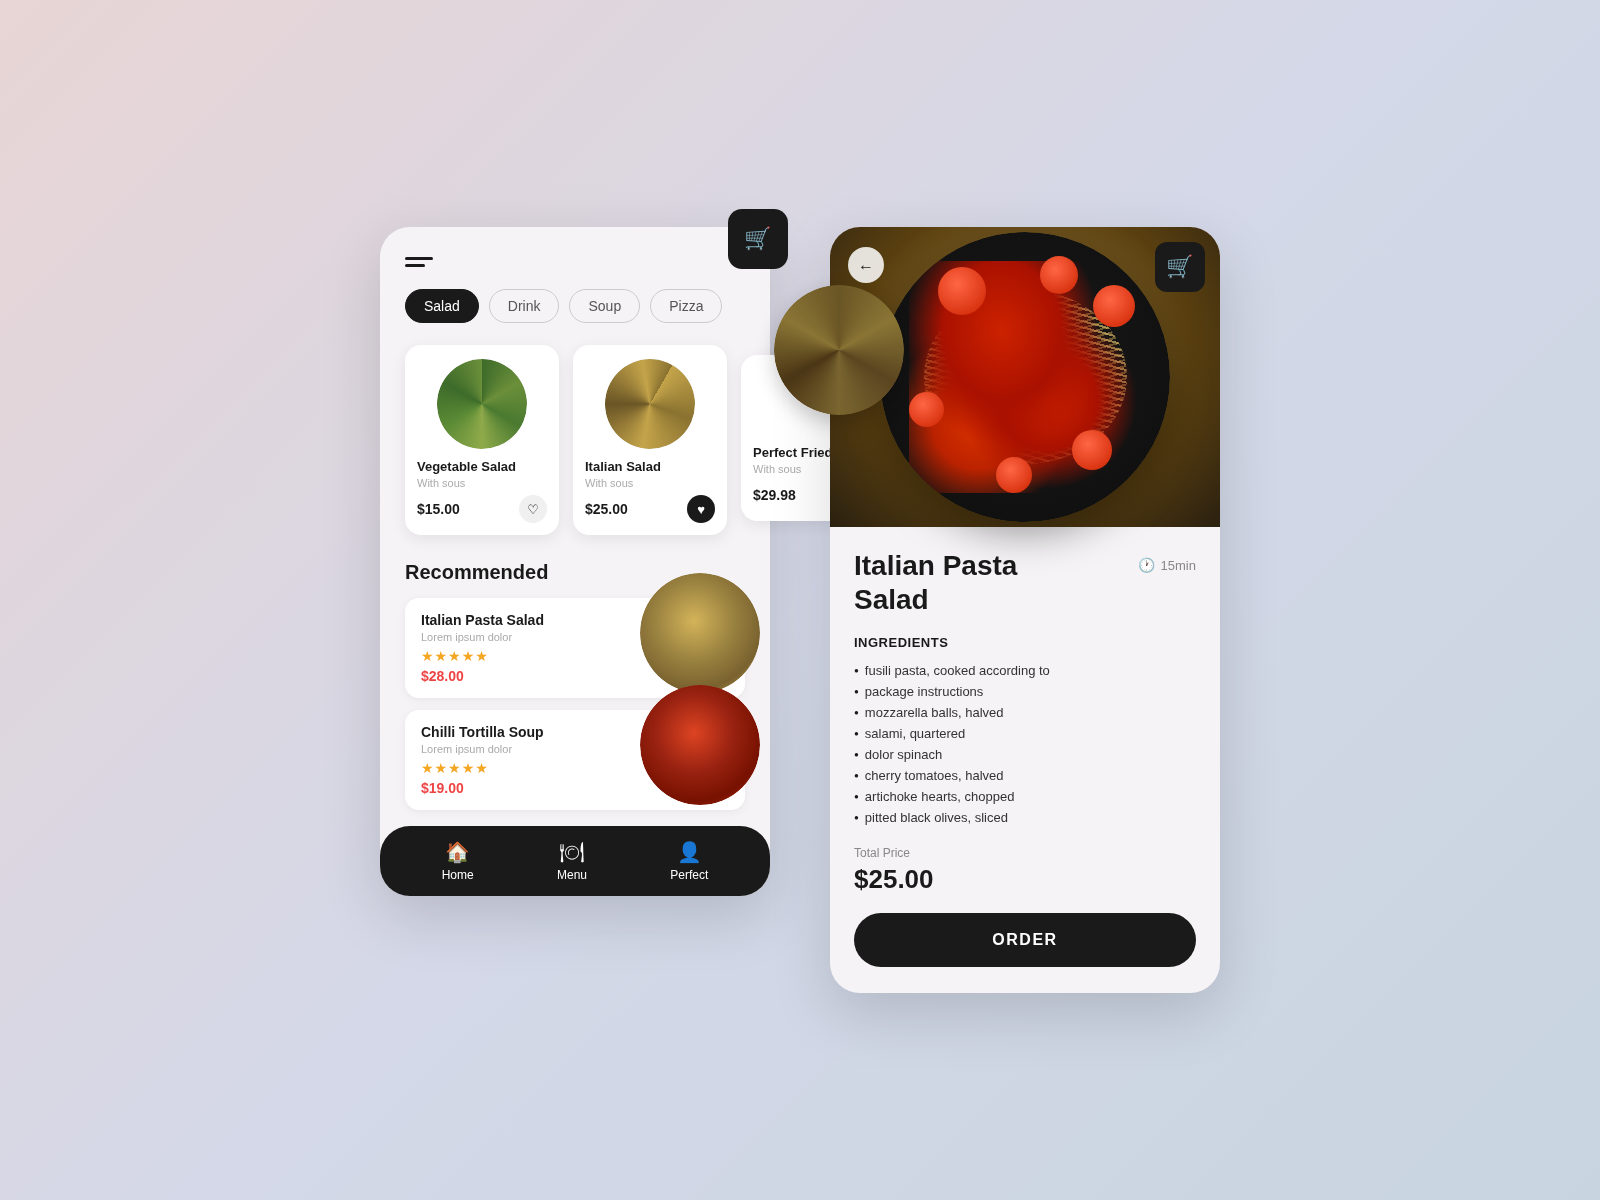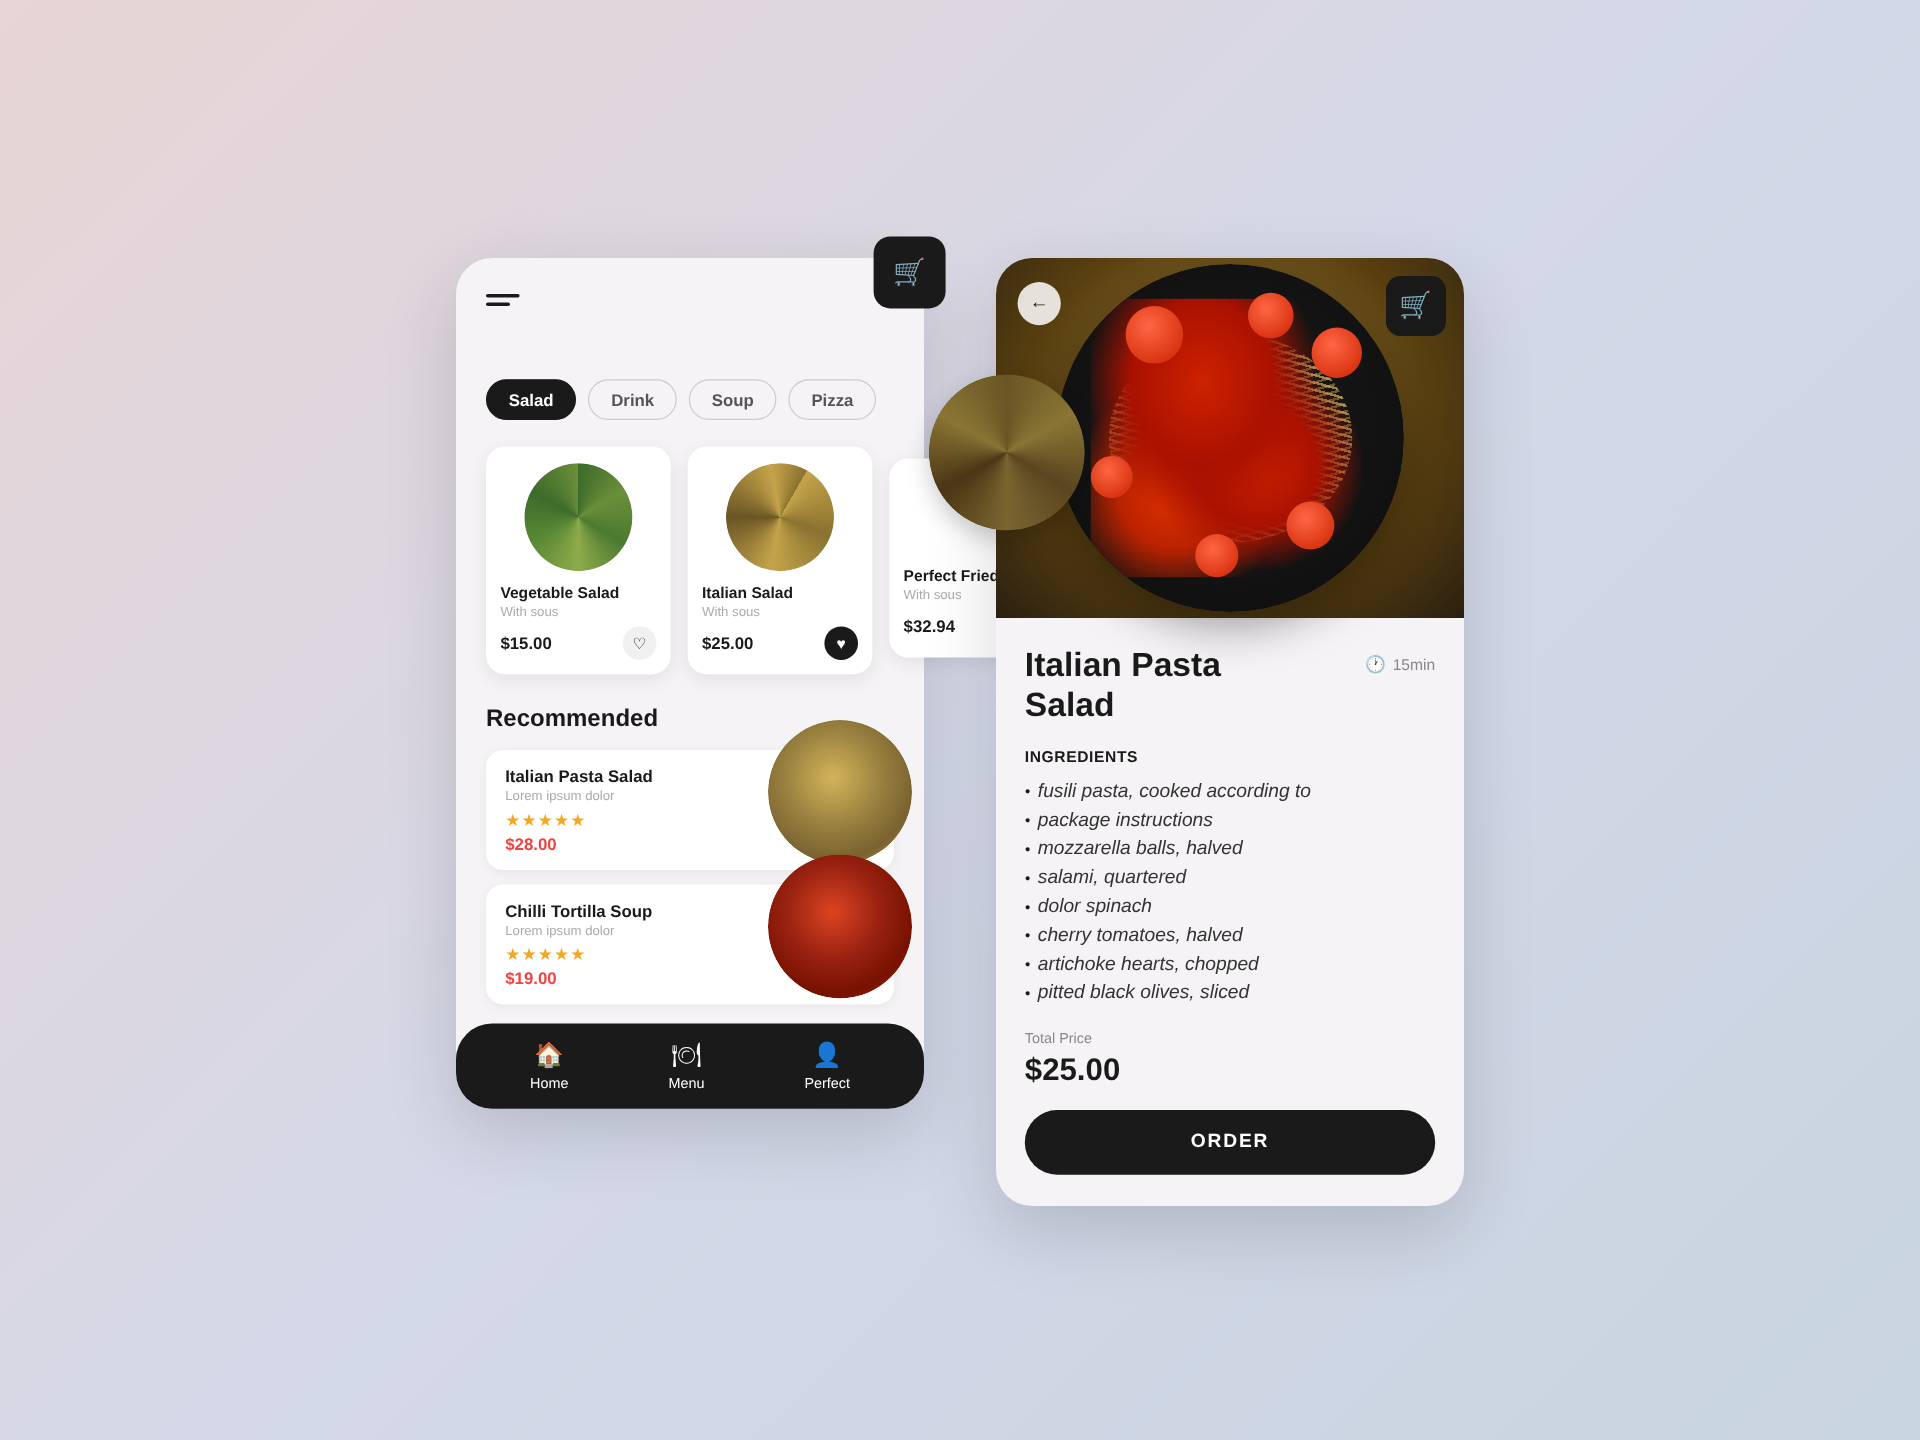--- a/index.html
+++ b/index.html
@@ -79,26 +79,25 @@
     .categories {
       display: flex;
       gap: 10px;
       margin-bottom: 22px;
     }
 
     .cat-pill {
       padding: 8px 18px;
       border-radius: 20px;
       font-size: 14px;
-      font-weight: 700;
+      font-weight: 400;
       border: 1.5px solid #ccc;
       background: transparent;
       color: #555;
       cursor: pointer;
-      margin-top: 39px;
     }
 
     .cat-pill.active {
       background: #1a1a1a;
       color: white;
       border-color: #1a1a1a;
     }
 
     .food-cards-row {
       display: flex;
@@ -359,27 +358,26 @@
       letter-spacing: 0.5px;
       margin-bottom: 10px;
     }
 
     .ingredients-list {
       list-style: none;
       margin-bottom: 18px;
     }
 
     .ingredients-list li {
-      font-size: 16px;
+      font-size: 13px;
       color: #333;
       padding: 3px 0;
       display: flex;
       align-items: center;
       gap: 6px;
-      font-style: italic;
     }
 
     .ingredients-list li::before {
       content: '●';
       font-size: 8px;
       color: #1a1a1a;
     }
 
     .total-label {
       font-size: 12px;
@@ -549,21 +547,21 @@
 
       <div style="position:relative; width:195px; flex-shrink:0; margin-top:-10px;">
 
         <div style="width:130px; height:130px; border-radius:50%; overflow:hidden; position:absolute; top:-50px; left:50%; transform:translateX(-50%); z-index:2; box-shadow: 0 8px 20px rgba(0,0,0,0.2);">
           <div class="fried-rice-art"></div>
         </div>
         <div class="food-card" style="width:195px; padding-top:90px; margin-top:20px;">
           <div class="food-name">Perfect Fried Rice</div>
           <div class="food-sub">With sous</div>
           <div class="food-price-row">
-            <span class="food-price">$32.94</span>
+            <span class="food-price">$29.98</span>
             <button class="heart-btn filled">♥</button>
           </div>
         </div>
       </div>
 
     </div>
 
     <div class="recommended-title">Recommended</div>
 
     <div class="rec-list">

